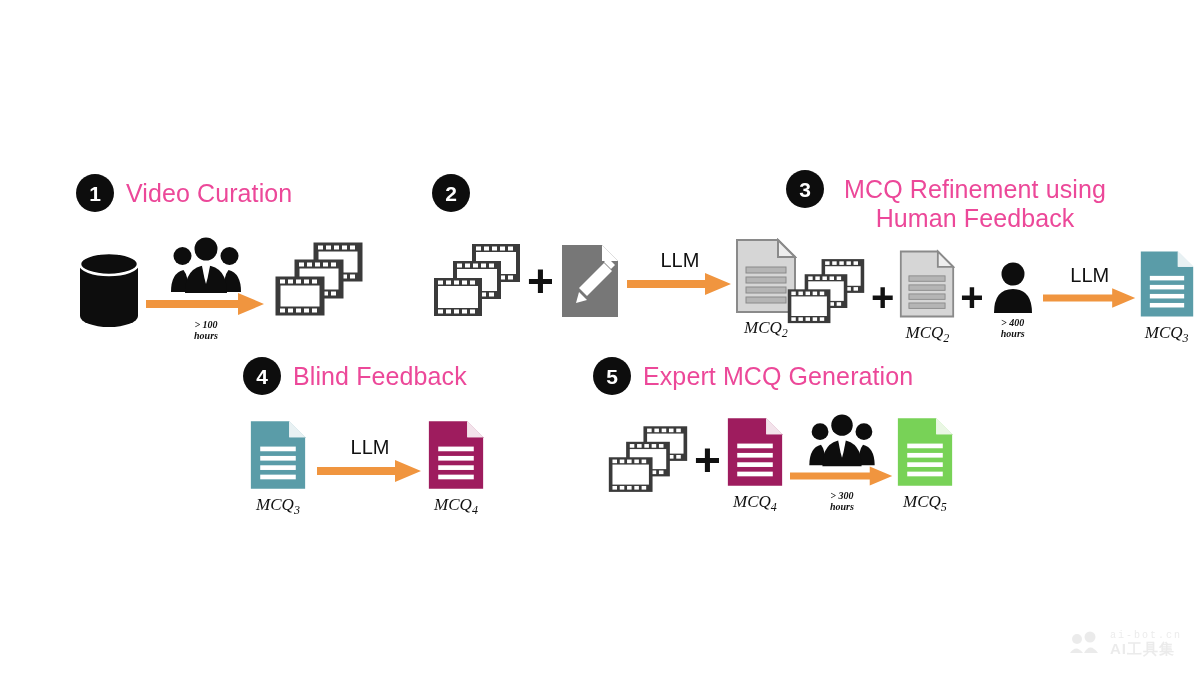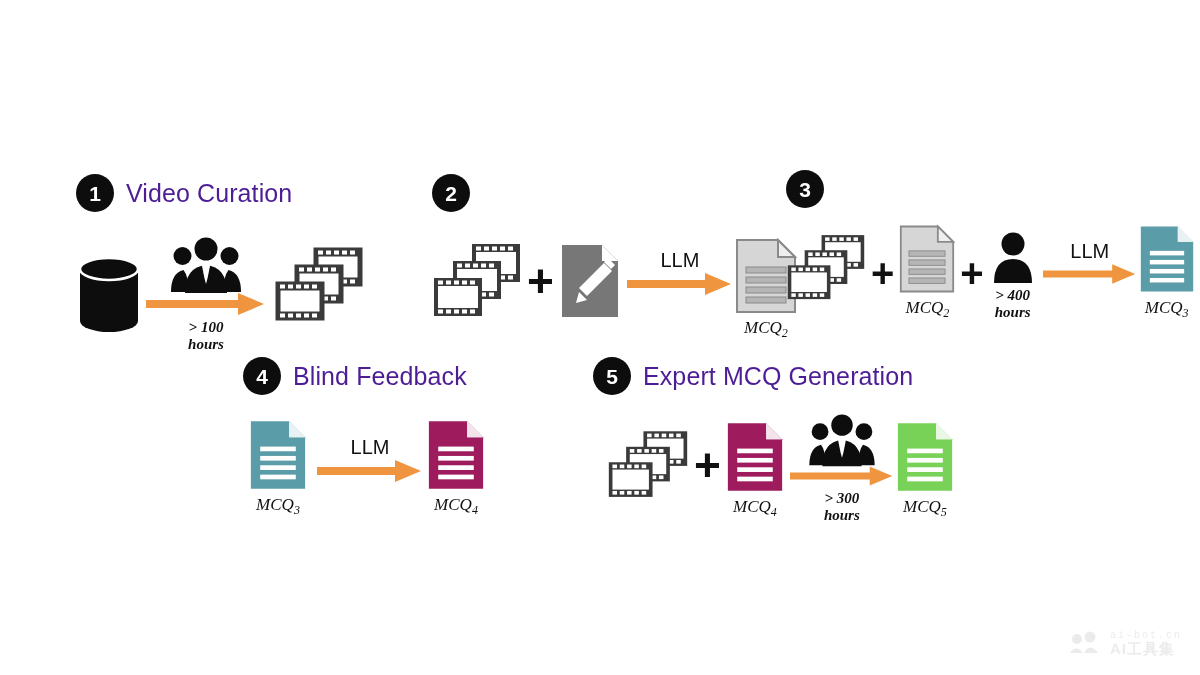--- a/index.html
+++ b/index.html
@@ -16,21 +16,21 @@
   .step-head { display: flex; align-items: flex-start; gap: 12px; }
   .badge {
     width: 38px; height: 38px; border-radius: 50%;
     background: #0d0d0d; color: #fff;
     display: flex; align-items: center; justify-content: center;
     font-size: 21px; font-weight: bold; flex: 0 0 auto;
     font-family: "Liberation Sans", sans-serif;
     line-height: 1;
   }
   .step-title {
-    font-size: 25px; color: #4c1d95; letter-spacing: .1px;
+    font-size: 25px; color: #ec4899; letter-spacing: .1px;
     font-family: "Liberation Sans", sans-serif;
     line-height: 1.15; padding-top: 5px; white-space: pre-line;
   }
   .step-title.center { text-align: center; }
 
   
   .row { display: flex; align-items: flex-start; }
 
   .plus {
     font-size: 46px; font-weight: bold; color: #111;
@@ -46,21 +46,21 @@
 
   .icon-wrap { display: flex; flex-direction: column; align-items: center; }
 
   
   .arrowblk { display: flex; flex-direction: column; align-items: center; position: relative; }
   .arrow-label {
     font-size: 20px; color: #111; line-height: 1;
     font-family: "Liberation Sans", sans-serif; margin-bottom: 2px;
   }
   .arrow-sub {
-    font-size: 15px; color: #111; line-height: 1.1;
+    font-size: 10px; color: #111; line-height: 1.1;
     font-family: "Liberation Serif", serif; font-style: italic;
     font-weight: bold; text-align: center; margin-top: 3px; white-space: pre-line;
   }
   .arrow-svg { display: block; }
 
   
   .watermark {
     position: absolute; right: 18px; bottom: 18px;
     display: flex; align-items: center; gap: 8px;
     opacity: .55;
@@ -262,20 +262,22 @@
         <div class="cap">
           <span>MCQ</span><sub>2</sub>
         </div>
       </div>
     </div>
   </div>
 
   <div class="step" style="left:786px; top:170px;">
     <div class="step-head">
       <div class="badge">3</div>
+      <div class="step-title center" style="width:278px;">MCQ Refinement using
+Human Feedback</div>
     </div>
 
     <div class="row" style="margin-top:16px; align-items:center;">
 
       <div class="icon-wrap" style="margin-bottom:10px;">
         <svg width="80" height="70" viewBox="0 0 90 78">
           <g>
             <rect x="40" y="2" width="48" height="38" fill="#3a3a3a"></rect>
             <rect x="44" y="10" width="40" height="22" fill="#ffffff"></rect>
             <g fill="#ffffff">

